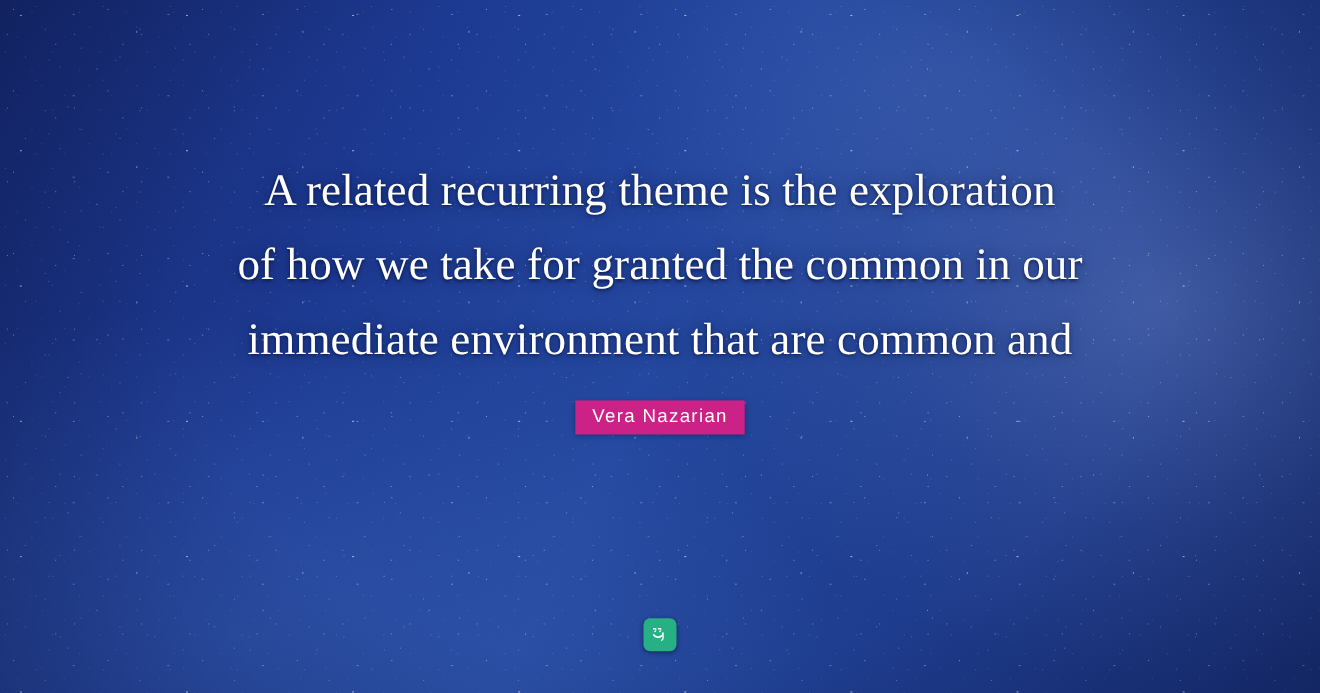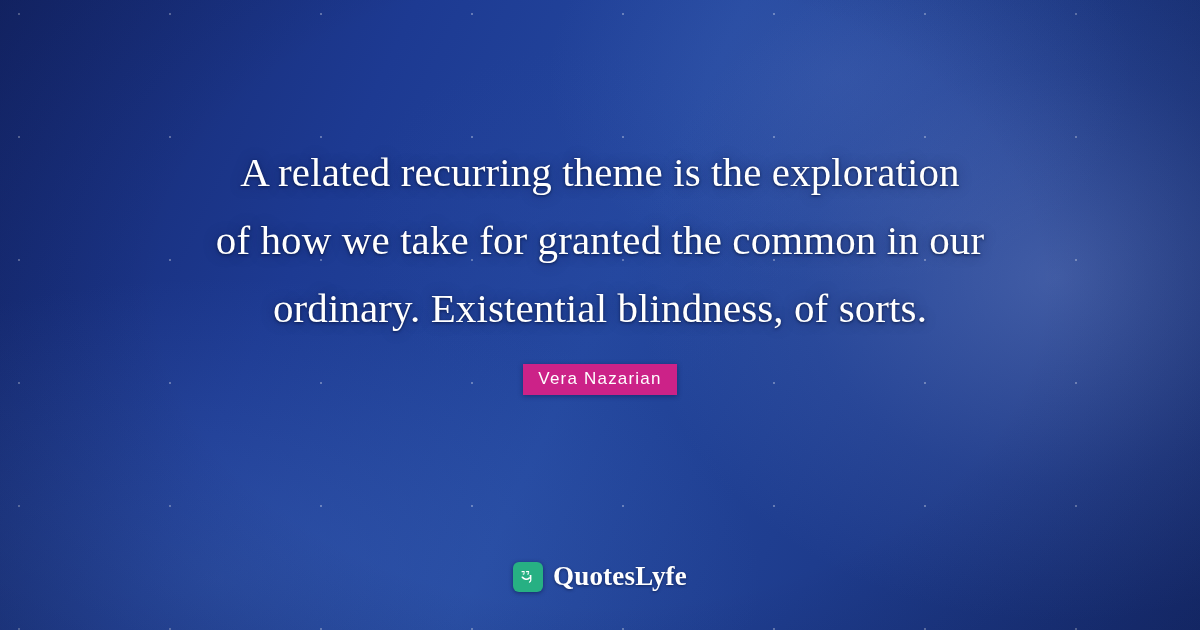--- a/index.html
+++ b/index.html
@@ -176,36 +176,35 @@
   <div class="stars-b"></div>
   <div class="stars-c"></div>
   <div class="stars-d"></div>
   <div class="bg-vignette"></div>
 
   <div class="content">
 
     <div class="quote-block">
       <div class="quote-line">A related recurring theme is the exploration</div>
       <div class="quote-line">of how we take for granted the common in our</div>
-      <div class="quote-line">ordinary. Existential blindness, of sorts.</div>
+      <div class="quote-line">immediate environment that are common and</div>
     </div>
 
     <div class="author-wrap">
       <div class="author-badge">Vera Nazarian</div>
     </div>
 
   </div>
 
   <div class="footer">
     <div class="logo">
       <span class="logo-mark">
         <svg width="22" height="22" viewBox="0 0 22 22" aria-hidden="true">
           <path d="M4.6 5.0 h3.0 v2.2 a1.6 1.6 0 0 1 -1.6 1.6 h-0.2 v-1.2 h1.0 v-1.4 h-2.2 z" fill="#ffffff"></path>
           <path d="M9.1 5.0 h3.0 v2.2 a1.6 1.6 0 0 1 -1.6 1.6 h-0.2 v-1.2 h1.0 v-1.4 h-2.2 z" fill="#ffffff"></path>
           <path d="M5.4 11.3 c1.6 2.3 5.0 2.6 6.9 0.7" fill="none" stroke="#ffffff" stroke-width="1.7" stroke-linecap="round"></path>
           <path d="M12.6 9.0 h1.8 v5.1 c0 1.5 -1.1 2.6 -2.6 2.8 l0.5 -1.6 c0.6 -0.2 0.9 -0.6 0.9 -1.2 z" fill="#ffffff"></path>
         </svg>
       </span>
-      <span class="logo-text">QuotesLyfe</span>
     </div>
   </div>
 
 </div>
 
 </body></html>

